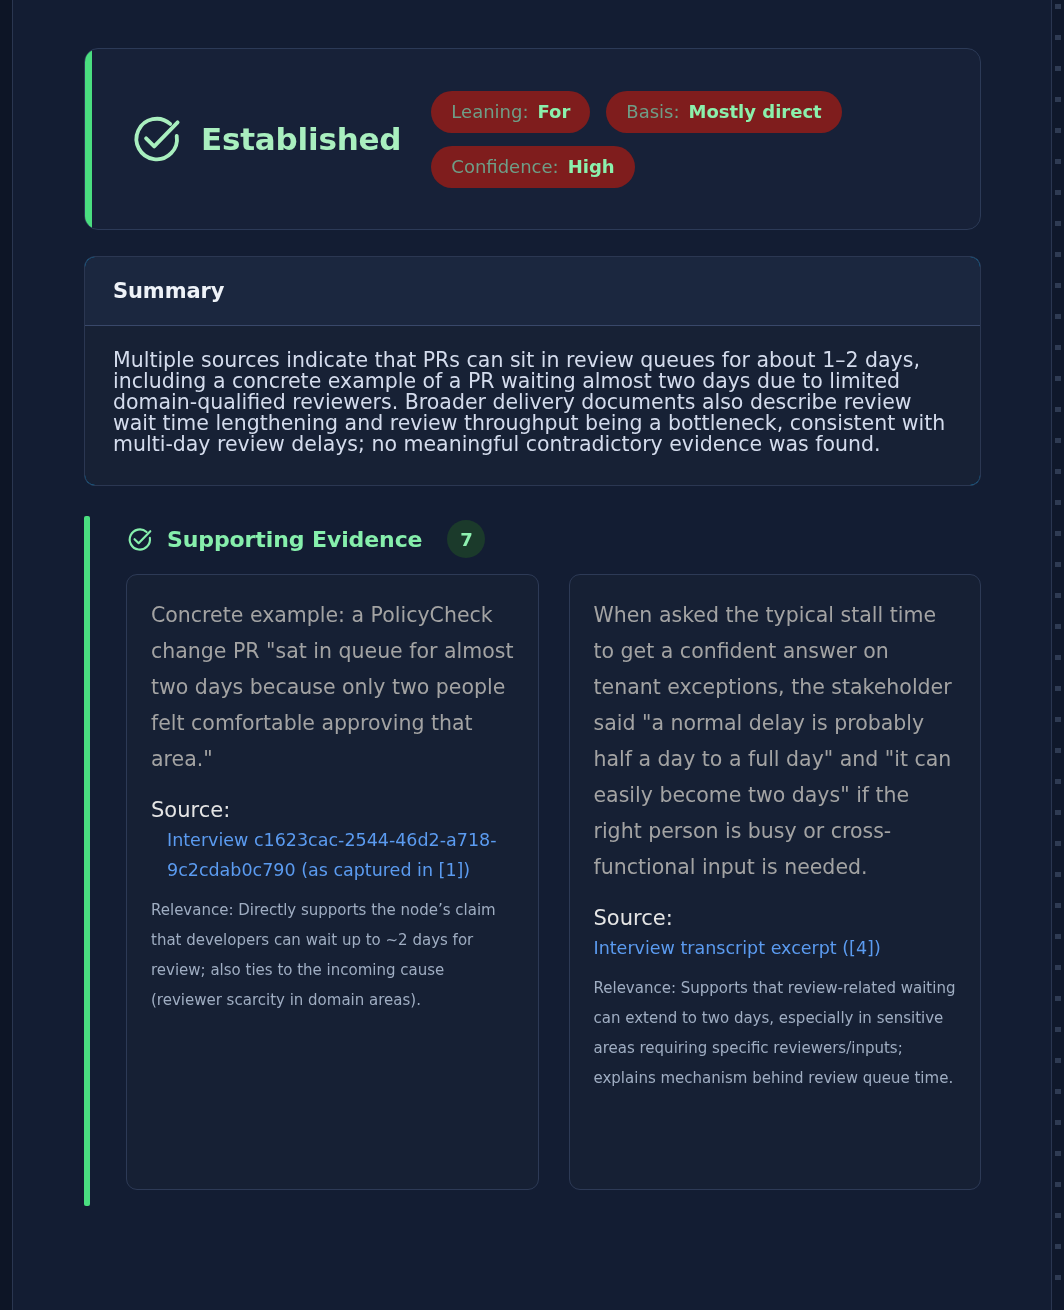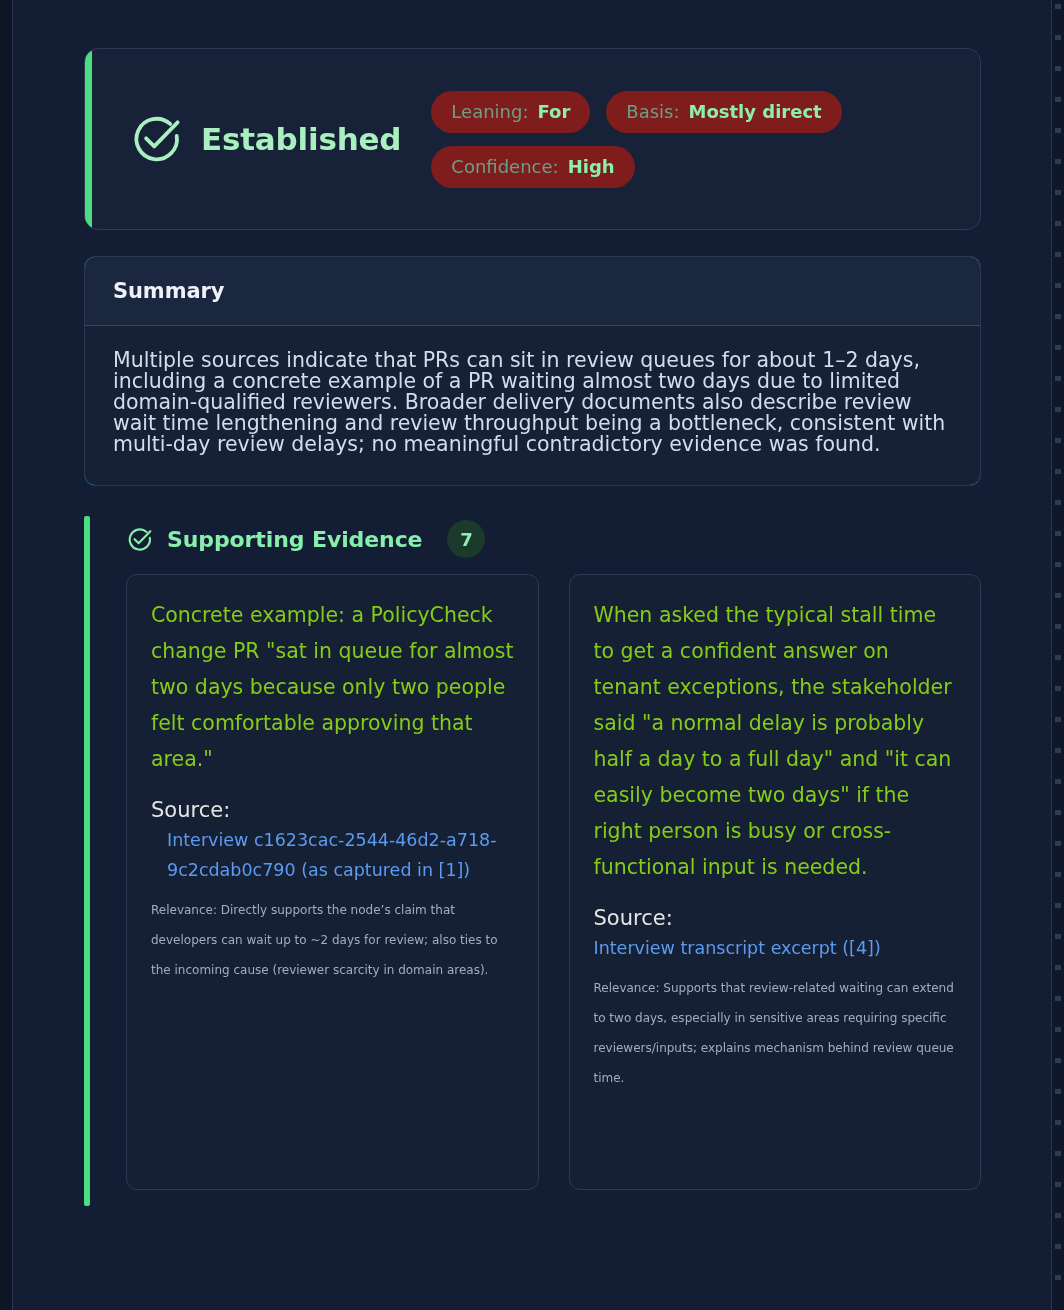--- a/index.html
+++ b/index.html
@@ -198,42 +198,42 @@
     background: #16203400;
     background: #162034;
     border: 1px solid #2d3a56;
     border-radius: 11px;
     padding: 22px 24px 26px 24px;
     min-height: 616px;
   }
   .ev-quote {
     font-size: 20.5px;
     line-height: 36px;
-    color: #84cc16;
+    color: #a3a3a3;
     margin-bottom: 18px;
   }
   .ev-source-label {
     font-size: 21px;
     line-height: 30px;
     color: #e5e5e5;
   }
   .ev-source-link {
     display: block;
     font-size: 17.5px;
     line-height: 30px;
     color: #5b9bf0;
     padding-left: 16px;
     text-indent: 0;
     word-break: break-word;
     cursor: pointer;
   }
   .ev-source-link.noindent { padding-left: 0; }
   .ev-relevance {
     margin-top: 10px;
-    font-size: 12px;
+    font-size: 15px;
     line-height: 30px;
     color: #9fadc2;
   }
 </style>
 </head>
 <body>
 
 <div id="page">
 
   <div class="left-gutter"></div>

